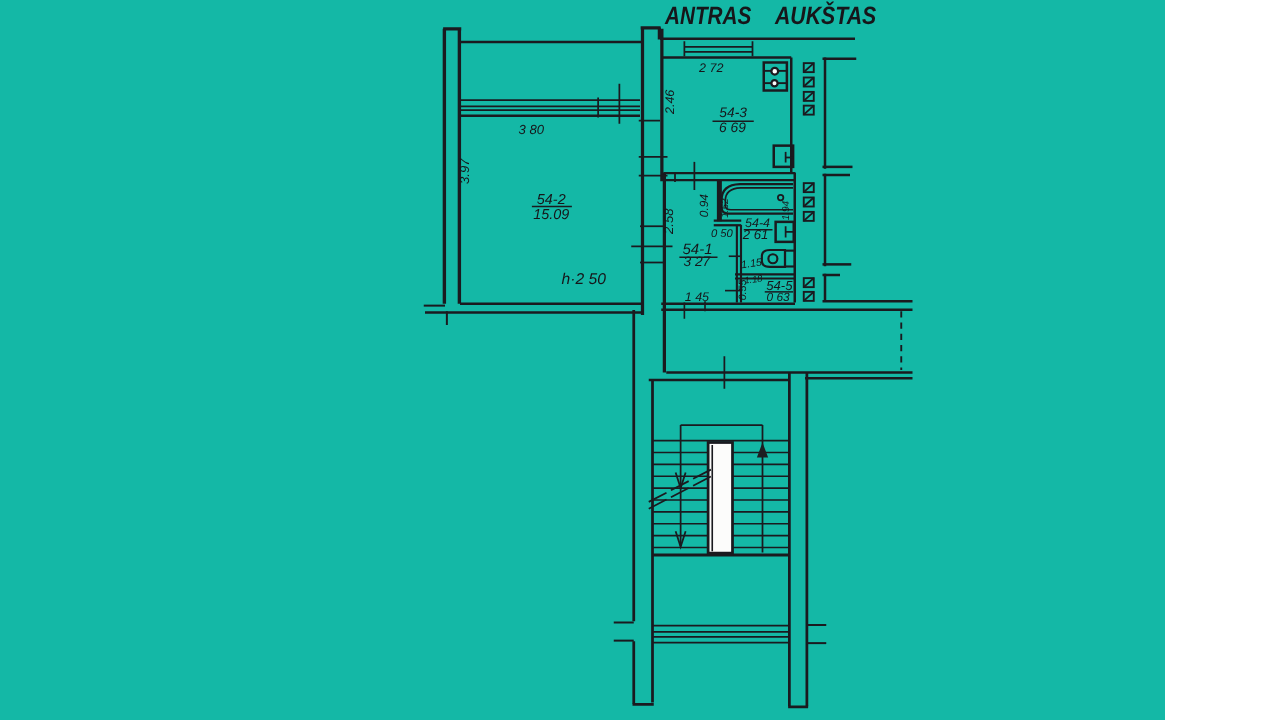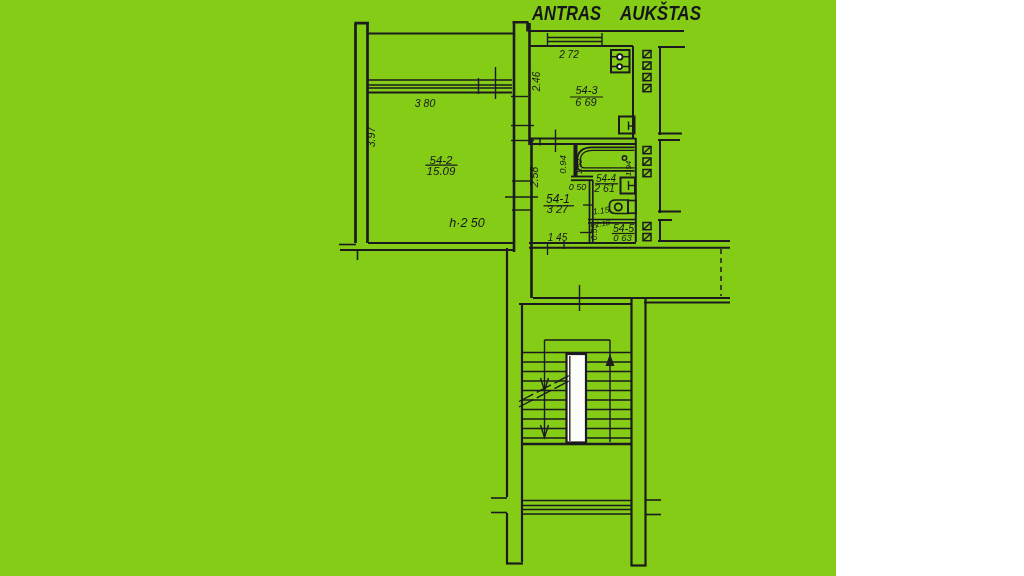--- a/index.html
+++ b/index.html
@@ -1,16 +1,16 @@
 <!DOCTYPE html>
 <html><head>
 <meta charset="utf-8">
 <style>
 html,body{margin:0;padding:0;background:#ffffff}
-#c{position:relative;width:836px;height:576px;background:#84cc16;overflow:hidden;
+#c{position:relative;width:932px;height:576px;background:#14b8a6;overflow:hidden;
    font-family:"Liberation Sans",sans-serif}
 svg text{font-family:"Liberation Sans",sans-serif;fill:#16161a;font-style:italic}
 </style>
 </head>
 <body>
 <div id="c">
 <svg width="1024" height="576" viewBox="0 0 1024 576">
 <g stroke="#1a1a1f" fill="none" stroke-linecap="butt">
 
 <g stroke="none">

